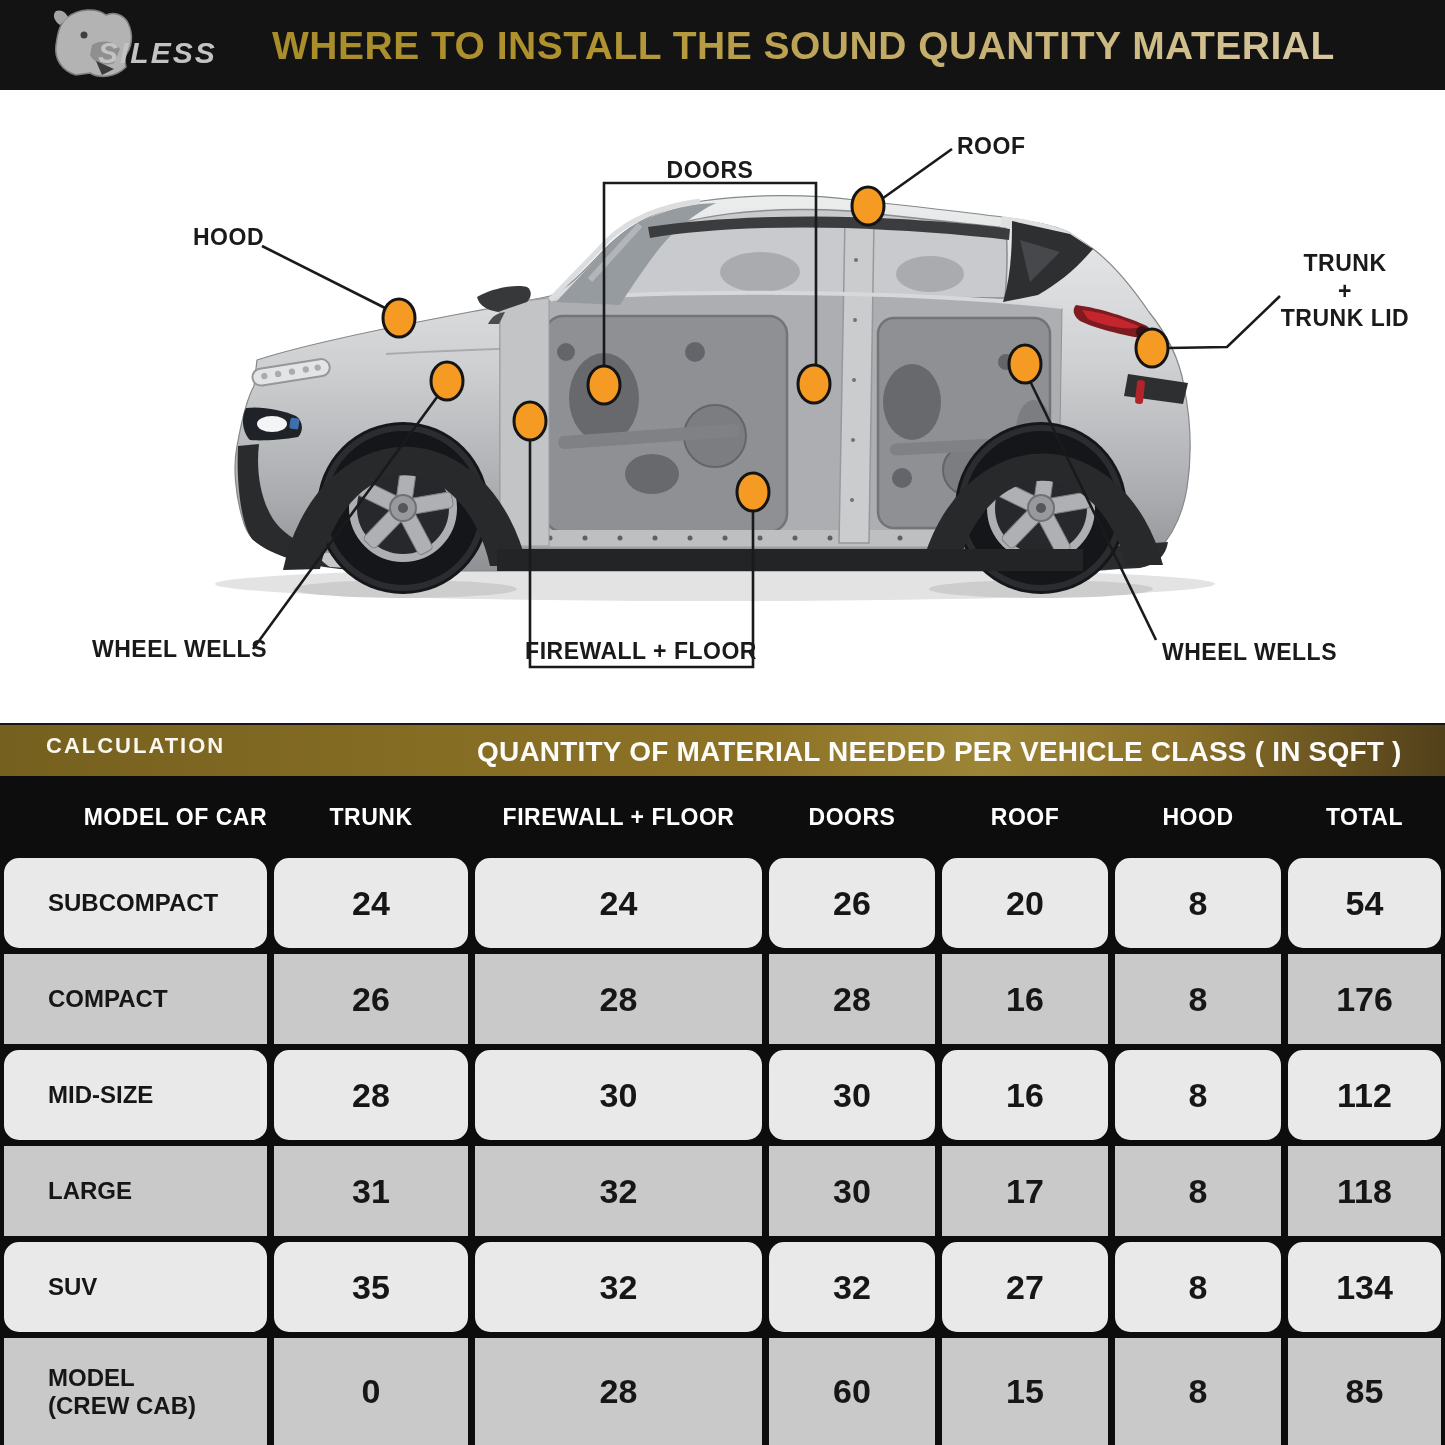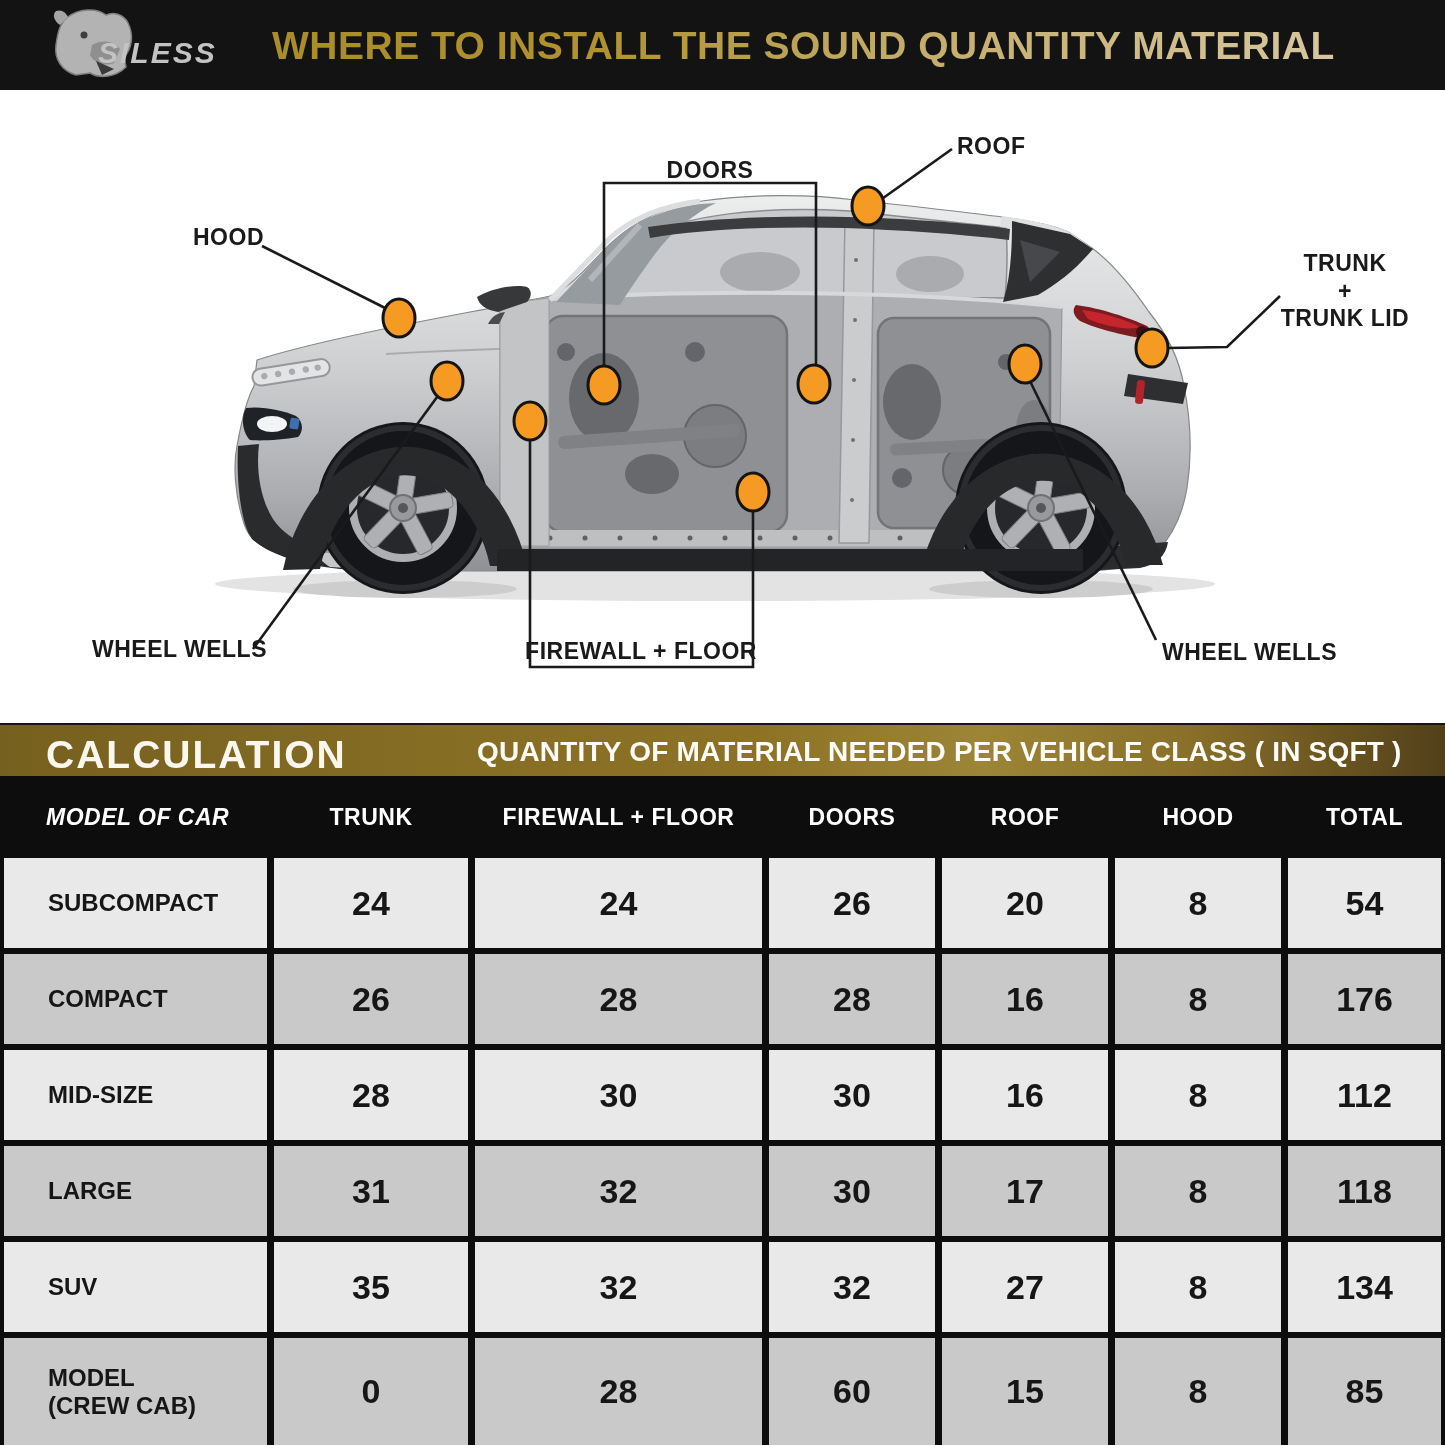--- a/index.html
+++ b/index.html
@@ -19,34 +19,34 @@
   
   .figure{position:absolute;left:0;top:90px;width:1445px;height:633px;background:#ffffff;}
   .figure svg{display:block;}
   .flabel{fill:var(--line,#1a1a1a);font-weight:bold;font-size:23px;letter-spacing:.5px;}
   .cline{stroke:var(--line,#1a1a1a);stroke-width:2.6;fill:none;}
   .marker{fill:var(--marker,#f59a23);stroke:#141414;stroke-width:3;}
 
   
   .calcbar{position:absolute;left:0;top:723px;width:1445px;height:51px;border-top:2px solid #161616;
       background:linear-gradient(90deg,#76601f 0%,#856d24 30%,var(--bar-gold,#8d7226) 52%,#9c8536 68%,#8a7029 82%,#52401a 100%);}
-  .calc-left{position:absolute;left:46px;top:8px;font-size:39px;font-weight:bold;letter-spacing:2px;color:#faf7ee;}
+  .calc-left{position:absolute;left:46px;top:8px;font-size:22px;font-weight:bold;letter-spacing:2px;color:#faf7ee;}
   .calc-right{position:absolute;left:477px;top:11px;font-size:28px;font-weight:bold;letter-spacing:.2px;color:#fdfcf8;white-space:nowrap;}
 
   
   .grid{display:grid;grid-template-columns:263px 194px 287px 166px 166px 166px 153px;column-gap:7px;
         background:#0d0d0d;padding:0 4px;box-sizing:border-box;width:1445px;}
   .thead{position:absolute;left:0;top:776px;height:82px;align-items:center;}
   .th{color:#ffffff;font-weight:bold;font-size:23px;letter-spacing:.5px;text-align:center;}
-  .th.first{text-align:left;padding-left:42px;font-style:italic;}
+  .th.first{text-align:right;padding-left:42px;}
   .tbody{position:absolute;left:0;top:858px;height:587px;row-gap:6px;
          grid-template-rows:90px 90px 90px 90px 90px 1fr;}
   .cell{display:flex;align-items:center;justify-content:center;font-weight:bold;font-size:34px;color:#161616;}
   .cell.model{justify-content:flex-start;padding-left:44px;font-size:24px;line-height:1.15;flex-direction:column;align-items:flex-start;justify-content:center;}
-  .row-light{background:var(--row-light,#e9e9e9);}
+  .row-light{background:var(--row-light,#e9e9e9);border-radius:15px;}
   .row-dark{background:var(--row-dark,#c9c9c9);}
   .model-line2:empty{display:none;}
 </style>
 </head>
 <body>
 
 <div class="page">
 
   <div class="header">
     <svg class="logo-bear" viewBox="0 0 100 78">

